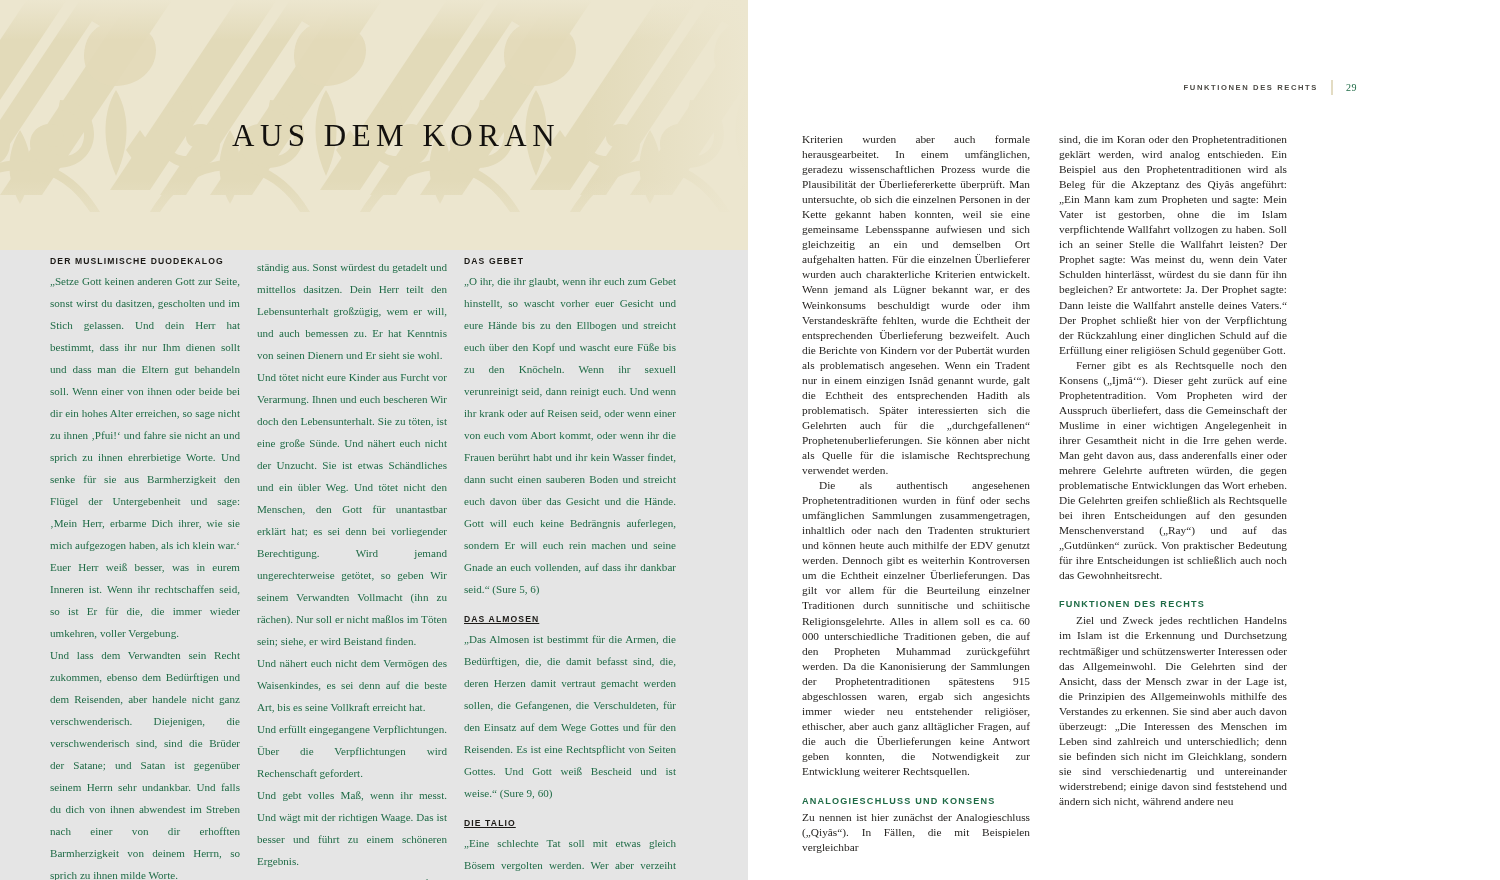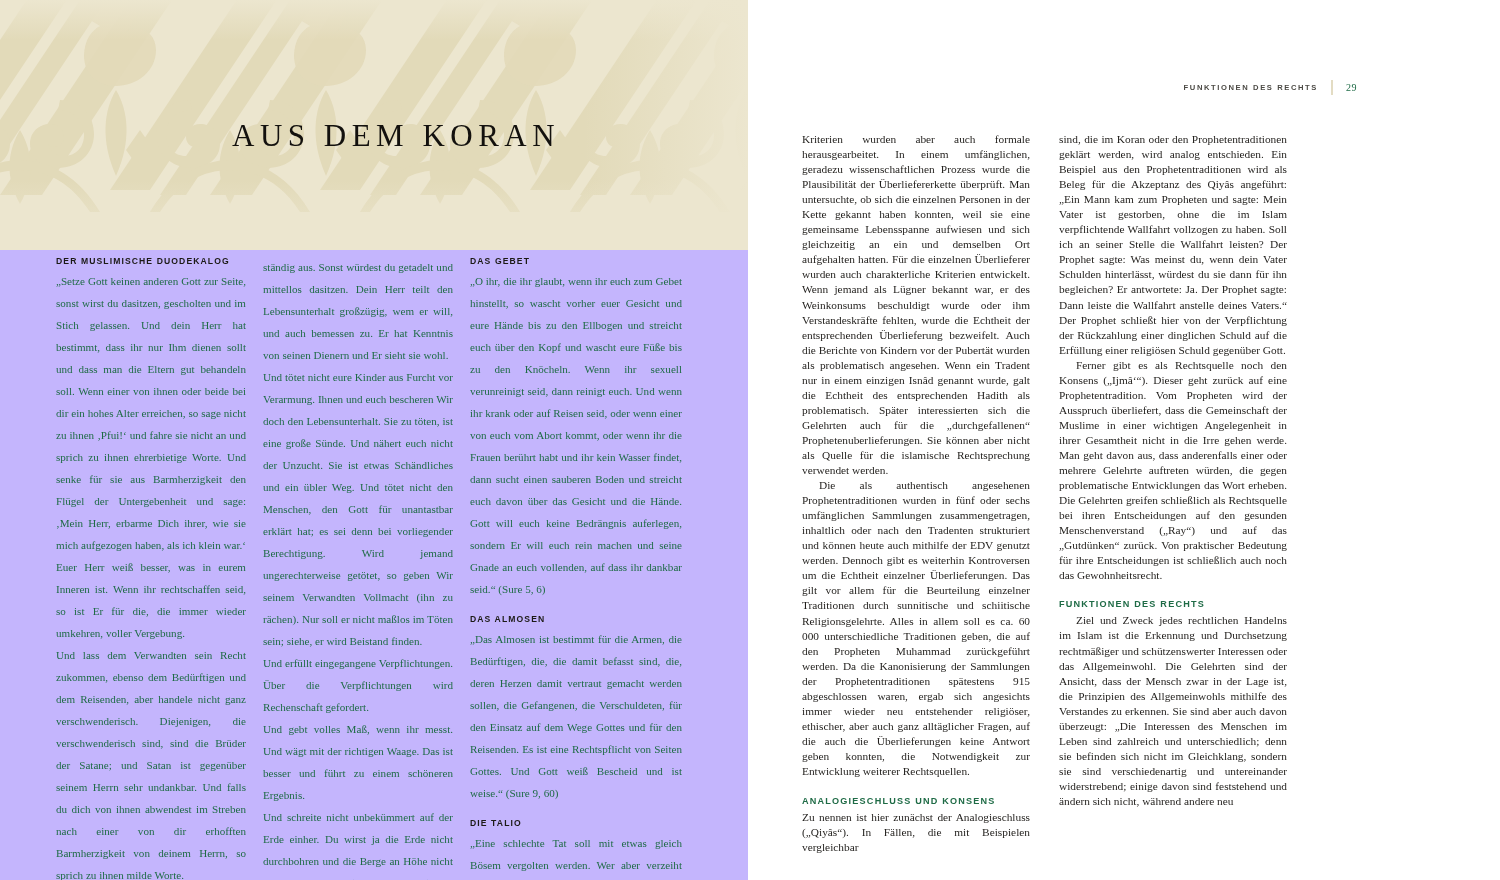--- a/index.html
+++ b/index.html
@@ -6,49 +6,49 @@
   body{
     width:1500px;height:880px;overflow:hidden;
     background:#ffffff;
     font-family:"Liberation Serif", serif;
   }
   .spread{position:relative;width:1500px;height:880px;}
 
   
   .left-page{
     position:absolute;left:0;top:0;width:748px;height:880px;
-    background:#c4b5fd;
+    background:#e5e5e5;
     overflow:hidden;
   }
   .ornament{
     position:absolute;left:0;top:0;width:748px;height:250px;
     overflow:hidden;opacity:1;
   }
   .ornament svg{display:block;}
 
   .left-title{
     position:absolute;left:232px;top:118px;
     font-family:"Liberation Serif", serif;
     font-size:31px;letter-spacing:5.5px;color:#13110e;
     font-weight:400;
   }
 
   .left-cols{
-    position:absolute;left:56px;top:256px;width:628px;height:520px;
+    position:absolute;left:50px;top:256px;width:628px;height:520px;
     display:flex;gap:0;
   }
   .lcol{width:190px;margin-right:17px;}
   .lcol:last-child{margin-right:0;width:212px;}
 
   .lhead{
     font-family:"Liberation Sans", sans-serif;
     font-size:8.6px;font-weight:700;letter-spacing:1.1px;
     color:#1c1a16;margin:0 0 4px 0;text-transform:uppercase;
   }
-  .lhead.spaced{margin-top:14px;}
+  .lhead.spaced{margin-top:14px;text-decoration:underline;}
   .lpar{
     font-size:11.1px;line-height:22px;color:#1f6b46;
     text-align:justify;margin:0;
     -webkit-hyphens:none;hyphens:none;
   }
 
   
   .right-page{
     position:absolute;left:748px;top:0;width:752px;height:880px;
     background:#ffffff;overflow:hidden;
@@ -168,20 +168,21 @@
       <div class="lcol">
         <div class="lhead">DER MUSLIMISCHE DUODEKALOG</div>
         <p class="lpar">„Setze Gott keinen anderen Gott zur Seite, sonst wirst du dasitzen, gescholten und im Stich gelassen. Und dein Herr hat bestimmt, dass ihr nur Ihm dienen sollt und dass man die Eltern gut behandeln soll. Wenn einer von ihnen oder beide bei dir ein hohes Alter erreichen, so sage nicht zu ihnen ‚Pfui!‘ und fahre sie nicht an und sprich zu ihnen ehrerbietige Worte. Und senke für sie aus Barmherzigkeit den Flügel der Untergebenheit und sage: ‚Mein Herr, erbarme Dich ihrer, wie sie mich aufgezogen haben, als ich klein war.‘ Euer Herr weiß besser, was in eurem Inneren ist. Wenn ihr rechtschaffen seid, so ist Er für die, die immer wieder umkehren, voller Vergebung.</p>
         <p class="lpar">Und lass dem Verwandten sein Recht zukommen, ebenso dem Bedürftigen und dem Reisenden, aber handele nicht ganz verschwenderisch. Diejenigen, die verschwenderisch sind, sind die Brüder der Satane; und Satan ist gegenüber seinem Herrn sehr undankbar. Und falls du dich von ihnen abwendest im Streben nach einer von dir erhofften Barmherzigkeit von deinem Herrn, so sprich zu ihnen milde Worte.</p>
         <p class="lpar">Und lass deine Hand nicht an deinem Hals gefesselt sein, aber strecke sie auch nicht voll-</p>
       </div>
 
       <div class="lcol">
         <p class="lpar">ständig aus. Sonst würdest du getadelt und mittellos dasitzen. Dein Herr teilt den Lebensunterhalt großzügig, wem er will, und auch bemessen zu. Er hat Kenntnis von seinen Dienern und Er sieht sie wohl.</p>
         <p class="lpar">Und tötet nicht eure Kinder aus Furcht vor Verarmung. Ihnen und euch bescheren Wir doch den Lebensunterhalt. Sie zu töten, ist eine große Sünde. Und nähert euch nicht der Unzucht. Sie ist etwas Schändliches und ein übler Weg. Und tötet nicht den Menschen, den Gott für unantastbar erklärt hat; es sei denn bei vorliegender Berechtigung. Wird jemand ungerechterweise getötet, so geben Wir seinem Verwandten Vollmacht (ihn zu rächen). Nur soll er nicht maßlos im Töten sein; siehe, er wird Beistand finden.</p>
+        <p class="lpar">Und nähert euch nicht dem Vermögen des Waisenkindes, es sei denn auf die beste Art, bis es seine Vollkraft erreicht hat.</p>
         <p class="lpar">Und erfüllt eingegangene Verpflichtungen. Über die Verpflichtungen wird Rechenschaft gefordert.</p>
         <p class="lpar">Und gebt volles Maß, wenn ihr messt. Und wägt mit der richtigen Waage. Das ist besser und führt zu einem schöneren Ergebnis.</p>
         <p class="lpar">Und schreite nicht unbekümmert auf der Erde einher. Du wirst ja die Erde nicht durchbohren und die Berge an Höhe nicht erreichen können.“ (Sure 17, 22 – 38)</p>
       </div>
 
       <div class="lcol">
         <div class="lhead">DAS GEBET</div>
         <p class="lpar">„O ihr, die ihr glaubt, wenn ihr euch zum Gebet hinstellt, so wascht vorher euer Gesicht und eure Hände bis zu den Ellbogen und streicht euch über den Kopf und wascht eure Füße bis zu den Knöcheln. Wenn ihr sexuell verunreinigt seid, dann reinigt euch. Und wenn ihr krank oder auf Reisen seid, oder wenn einer von euch vom Abort kommt, oder wenn ihr die Frauen berührt habt und ihr kein Wasser findet, dann sucht einen sauberen Boden und streicht euch davon über das Gesicht und die Hände. Gott will euch keine Bedrängnis auferlegen, sondern Er will euch rein machen und seine Gnade an euch vollenden, auf dass ihr dankbar seid.“ (Sure 5, 6)</p>
 
         <div class="lhead spaced">DAS ALMOSEN</div>

